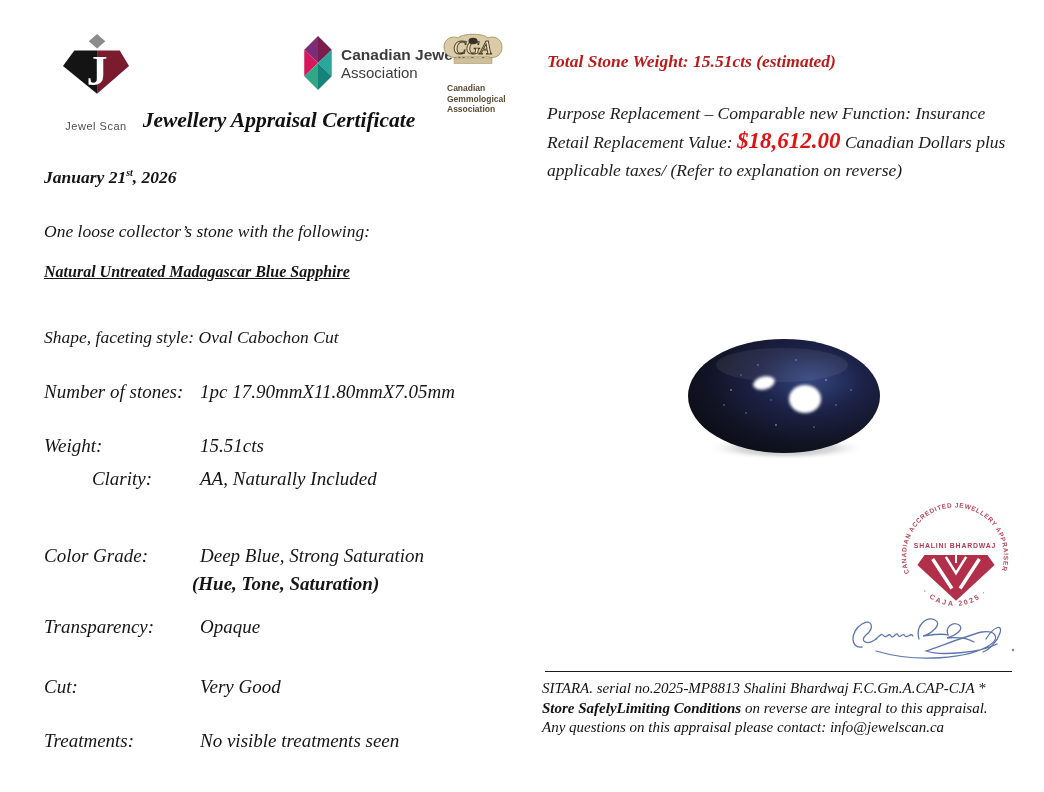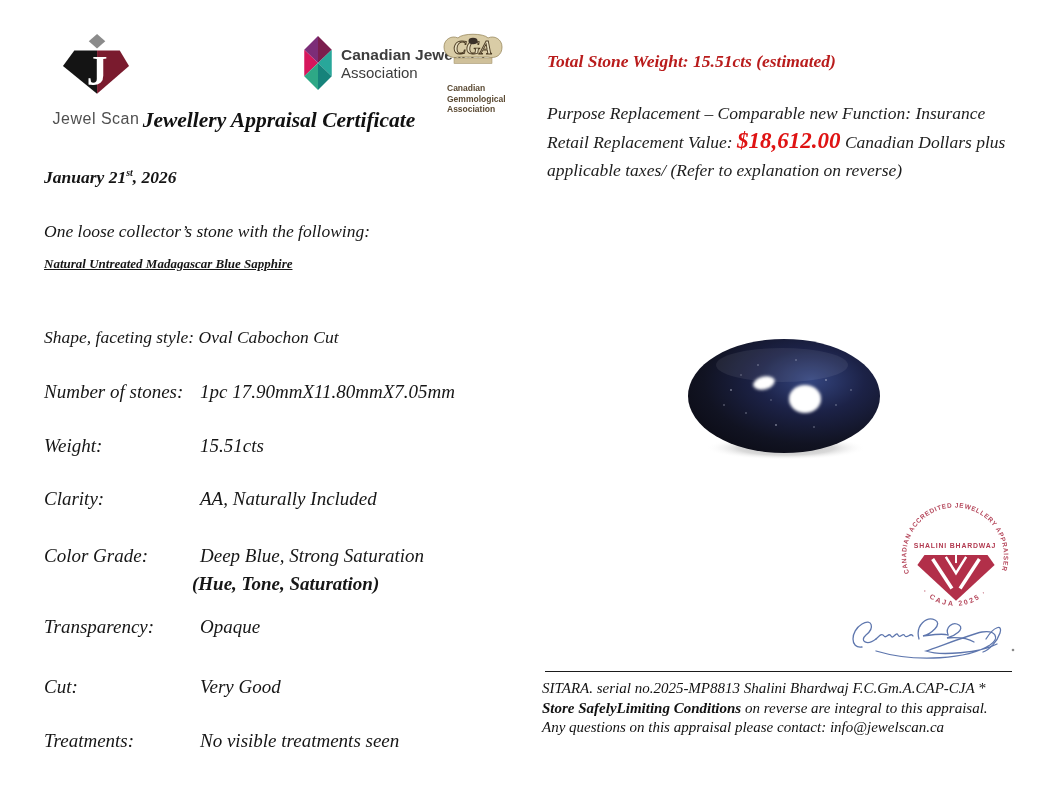--- a/index.html
+++ b/index.html
@@ -1,45 +1,45 @@
 <!DOCTYPE html>
 <html><head>
 <meta charset="utf-8">
 <style>
   * { margin:0; padding:0; box-sizing:border-box; }
   body { background:#fff; font-family:"Liberation Serif", serif; }
   .page { position:relative; width:1044px; height:792px; background:#ffffff; overflow:hidden; }
 
   
   .logo-jewelscan { position:absolute; left:38px; top:34px; width:116px; text-align:center; }
-  .js-word { margin-top:8px; font-family:"Liberation Sans", sans-serif; font-size:16px; color:#4f4f4f; letter-spacing:.5px; }
+  .js-word { margin-top:18px; font-family:"Liberation Sans", sans-serif; font-size:11px; color:#4f4f4f; letter-spacing:.5px; }
 
   .logo-cja { position:absolute; left:303px; top:35px; display:flex; align-items:flex-start; }
   .cja-text { margin-left:8px; padding-top:8px; font-family:"Liberation Sans", sans-serif; color:#3d3d3d; }
   .cja-l1 { font-size:15.5px; font-weight:bold; line-height:18px; }
   .cja-l1 sup { font-size:8px; font-weight:normal; }
   .cja-l2 { font-size:15px; line-height:18px; }
 
   .logo-cga { position:absolute; left:441px; top:31px; width:70px; }
   .cga-lines { margin-top:2px; padding-left:6px; font-family:"Liberation Sans", sans-serif;
                font-size:8.5px; font-weight:bold; color:#5b4a33; line-height:10.5px; }
 
   
   .title { position:absolute; left:44px; top:108px; width:470px; text-align:center;
            font-size:21.5px; font-weight:bold; font-style:italic; color:#111; }
   .date-line { position:absolute; left:44px; top:167px; font-size:17.5px; font-weight:bold;
                font-style:italic; color:#151515; }
   .date-line sup { font-size:10px; }
   .lrow { position:absolute; left:44px; font-size:17.5px; font-style:italic; color:#161616; }
   .intro        { top:221px; }
-  .stone-name   { top:256px; font-weight:bold; text-decoration:underline; font-size:13px; }
+  .stone-name   { top:263px; font-weight:bold; text-decoration:underline; font-size:16px; }
   .shape-line   { top:327px; }
   .spec { position:absolute; left:44px; font-size:19px; font-style:italic; color:#161616; }
   .spec .lab { display:inline-block; width:156px; }
-  .spec-number { top:381px; } .spec-weight { top:435px; } .spec-clarity { top:488px; }
+  .spec-number { top:381px; } .spec-weight { top:435px; } .spec-clarity { top:468px;text-align:center; }
   .spec-color  { top:542px; line-height:27.5px; } .spec-color .v2 { padding-left:148px;font-weight:bold; }
   .spec-transparency { top:616px; } .spec-cut { top:676px; } .spec-treatments { top:730px; }
 
   
   .total-weight { position:absolute; left:547px; top:51px; font-size:17.5px; font-weight:bold;
                   font-style:italic; }
   .purpose-block { position:absolute; left:547px; top:99px; width:470px; font-size:17.5px;
                    font-style:italic; color:#1d1d1d; line-height:28px; }
   .retail-value { font-size:23px; font-weight:bold; font-style:italic; }
 

